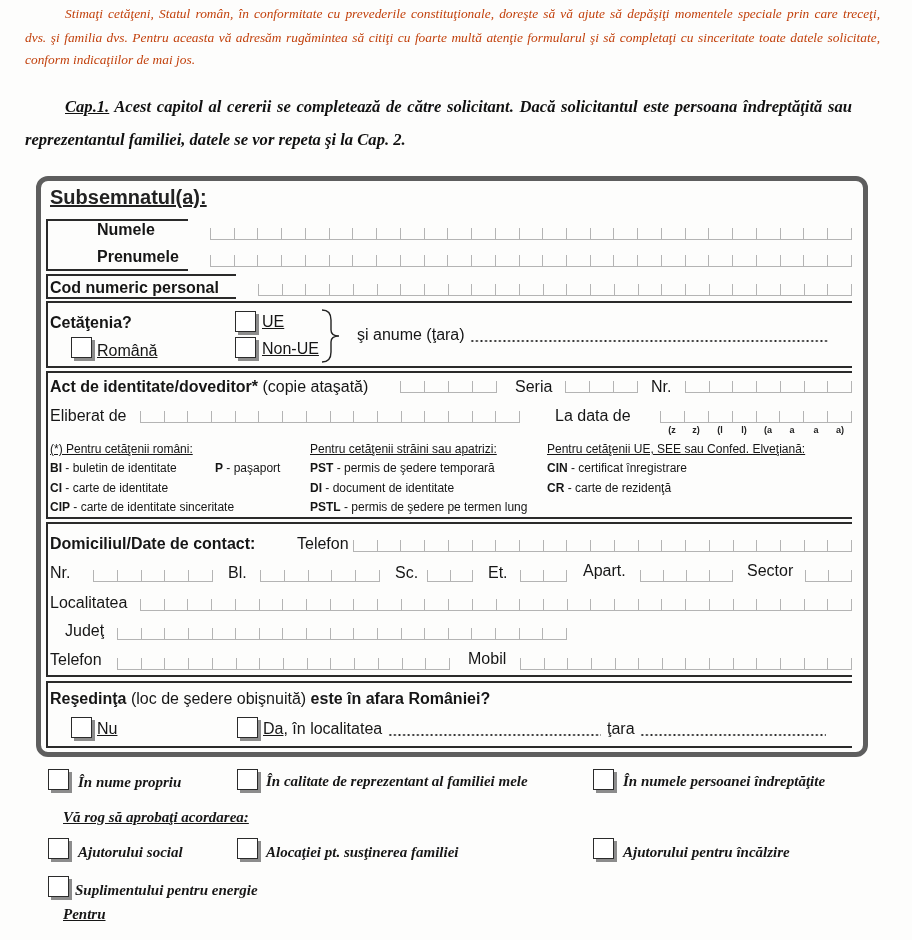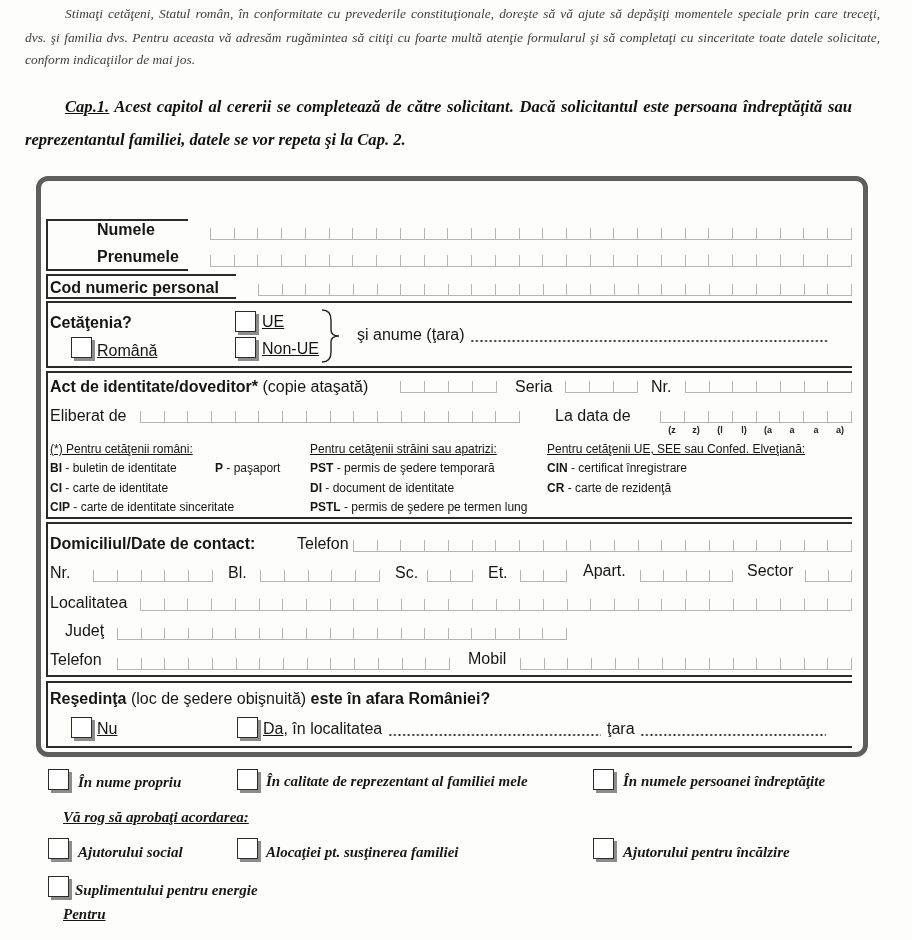--- a/index.html
+++ b/index.html
@@ -1,18 +1,18 @@
 <!DOCTYPE html>
 <html><head>
 <meta charset="utf-8">
 <style>
   html, body { margin:0; padding:0; background:#fff; }
   #page { position:relative; width:912px; height:940px; background:#fdfdfc; overflow:hidden; color:#1b1b1b; }
   .abs { position:absolute; white-space:nowrap; }
-  .serif-it { font-family:"Liberation Serif", serif; font-style:italic; font-size:13.4px; line-height:16px; color:#404040; }
+  .serif-it { font-family:"Liberation Serif", serif; font-style:italic; font-size:13.4px; line-height:16px; color:#c2410c; }
   .just { text-align:justify; text-align-last:justify; white-space:normal; }
   .chap { font-family:"Liberation Serif", serif; font-style:italic; font-weight:bold; font-size:16.6px; line-height:20px; color:#111; }
   .u { text-decoration:underline; }
   .sans { font-family:"Liberation Sans", sans-serif; font-size:16px; line-height:18px; color:#161616; }
   .sans-b { font-weight:bold; }
   .title { font-family:"Liberation Sans", sans-serif; font-weight:bold; font-size:20px; line-height:23px; text-decoration:underline; color:#222; }
   .legend { font-family:"Liberation Sans", sans-serif; font-size:12px; line-height:14px; color:#151515; }
   .hint { font-family:"Liberation Sans", sans-serif; font-size:9px; font-weight:bold; line-height:10px; color:#222; text-align:center; }
   .frame { position:absolute; left:36px; top:176px; width:822px; height:571px; border:5px solid #5e5e5e; border-radius:12px; background:transparent; }
   .hl { position:absolute; height:2px; background:#2a2a2a; }
@@ -31,20 +31,21 @@
 
   <div class="abs serif-it just" style="left:65px; top:6px; width:815px;">Stimaţi cetăţeni, Statul român, în conformitate cu prevederile constituţionale, doreşte să vă ajute să depăşiţi momentele speciale prin care treceţi,</div>
   <div class="abs serif-it just" style="left:25px; top:30px; width:855px;">dvs. şi familia dvs. Pentru aceasta vă adresăm rugămintea să citiţi cu foarte multă atenţie formularul şi să completaţi cu sinceritate toate datele solicitate,</div>
   <div class="abs serif-it" style="left:25px; top:52px;">conform indicaţiilor de mai jos.</div>
 
   <div class="abs chap just" style="left:65px; top:97px; width:787px;"><span class="u">Cap.1.</span> <span>Acest capitol al cererii se completează de către solicitant. Dacă solicitantul este persoana îndreptăţită sau</span></div>
   <div class="abs chap" style="left:25px; top:130px;">reprezentantul familiei, datele se vor repeta şi la Cap. 2.</div>
 
   <div class="frame"></div>
 
+  <div class="abs title" style="left:50px; top:186px;">Subsemnatul(a):</div>
 
   <div class="hl" style="left:46px; top:219px; width:142px;"></div>
   <div class="vl" style="left:46px; top:219px; height:52px;"></div>
   <div class="hl" style="left:46px; top:269px; width:142px;"></div>
   <div class="abs sans sans-b" style="left:97px; top:221px;">Numele</div>
   <div class="comb" style="left:210px; top:228px; width:642px;">
       <span></span>
       <span></span>
       <span></span>
       <span></span>

